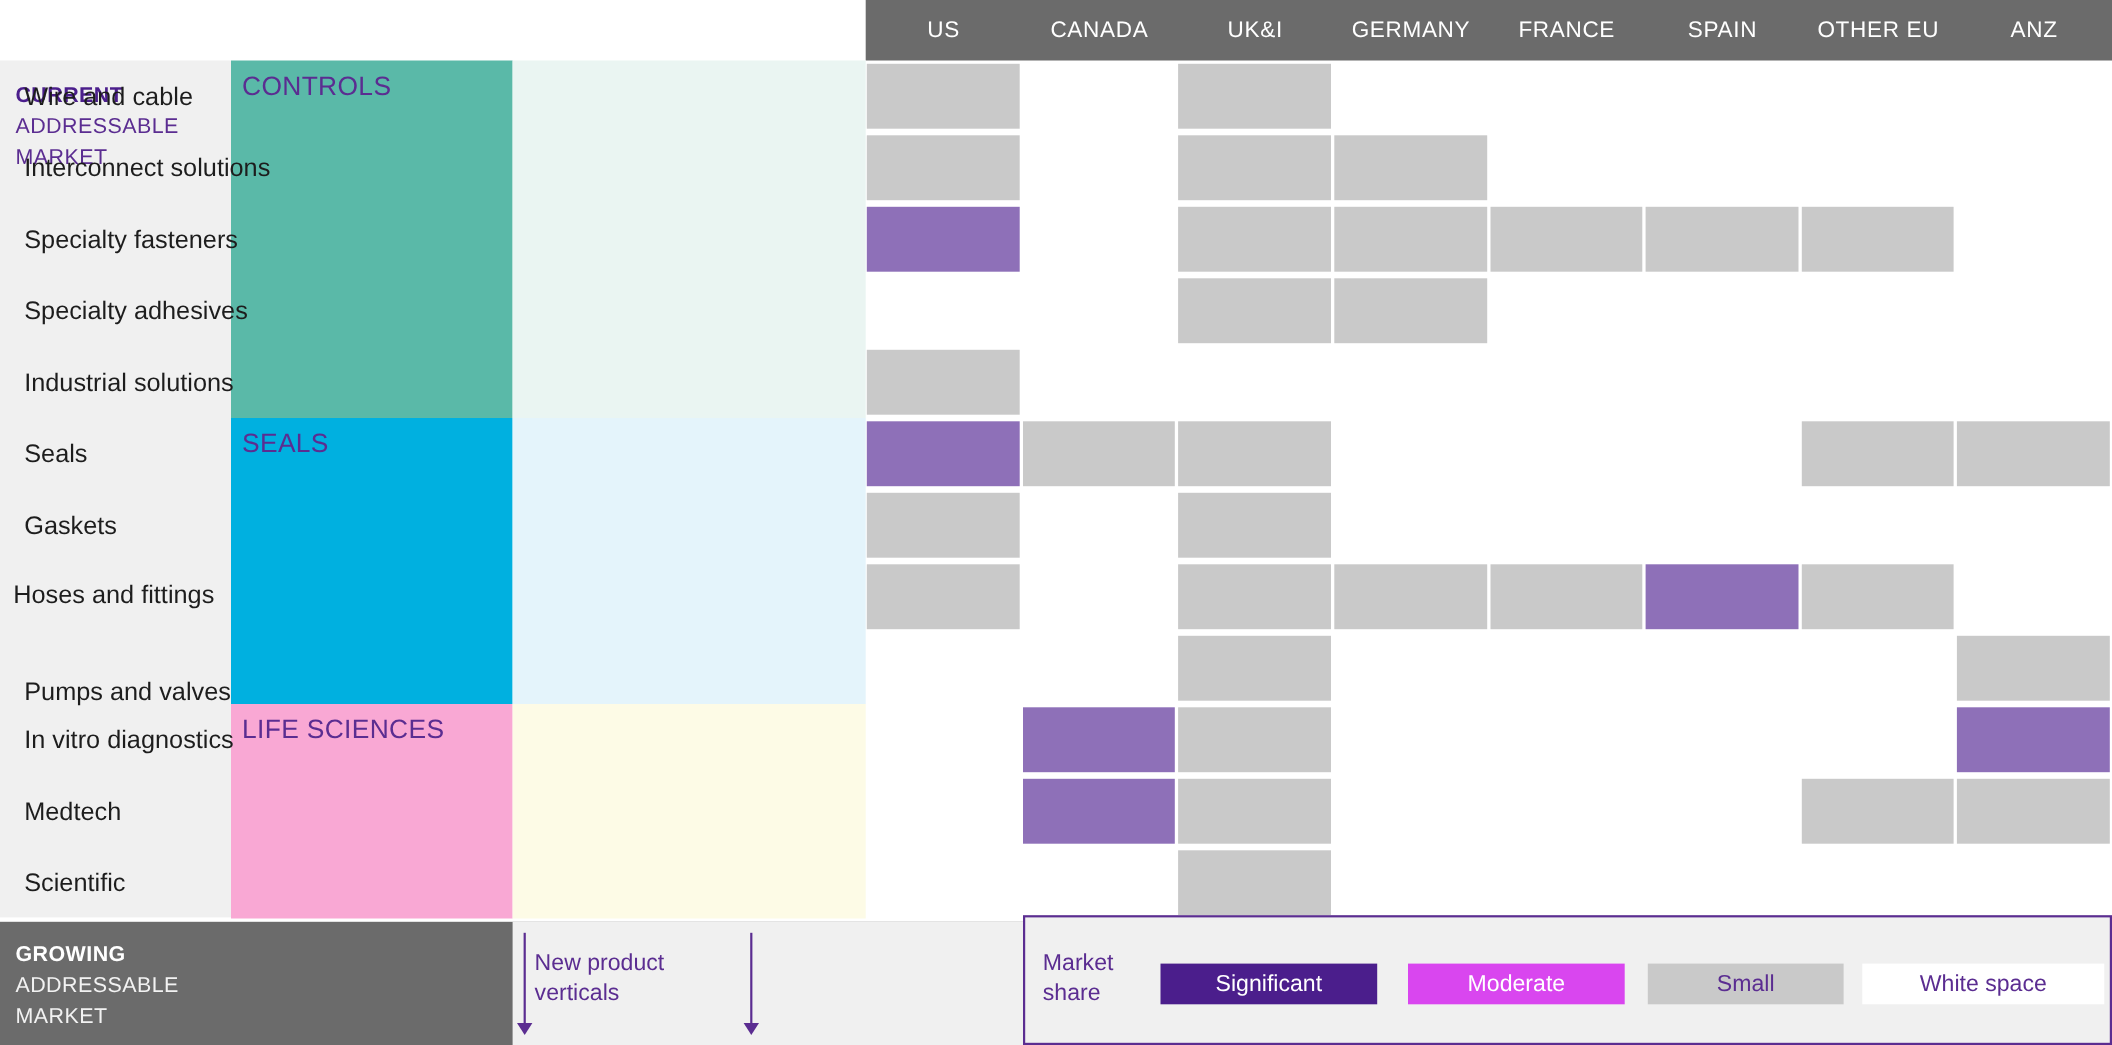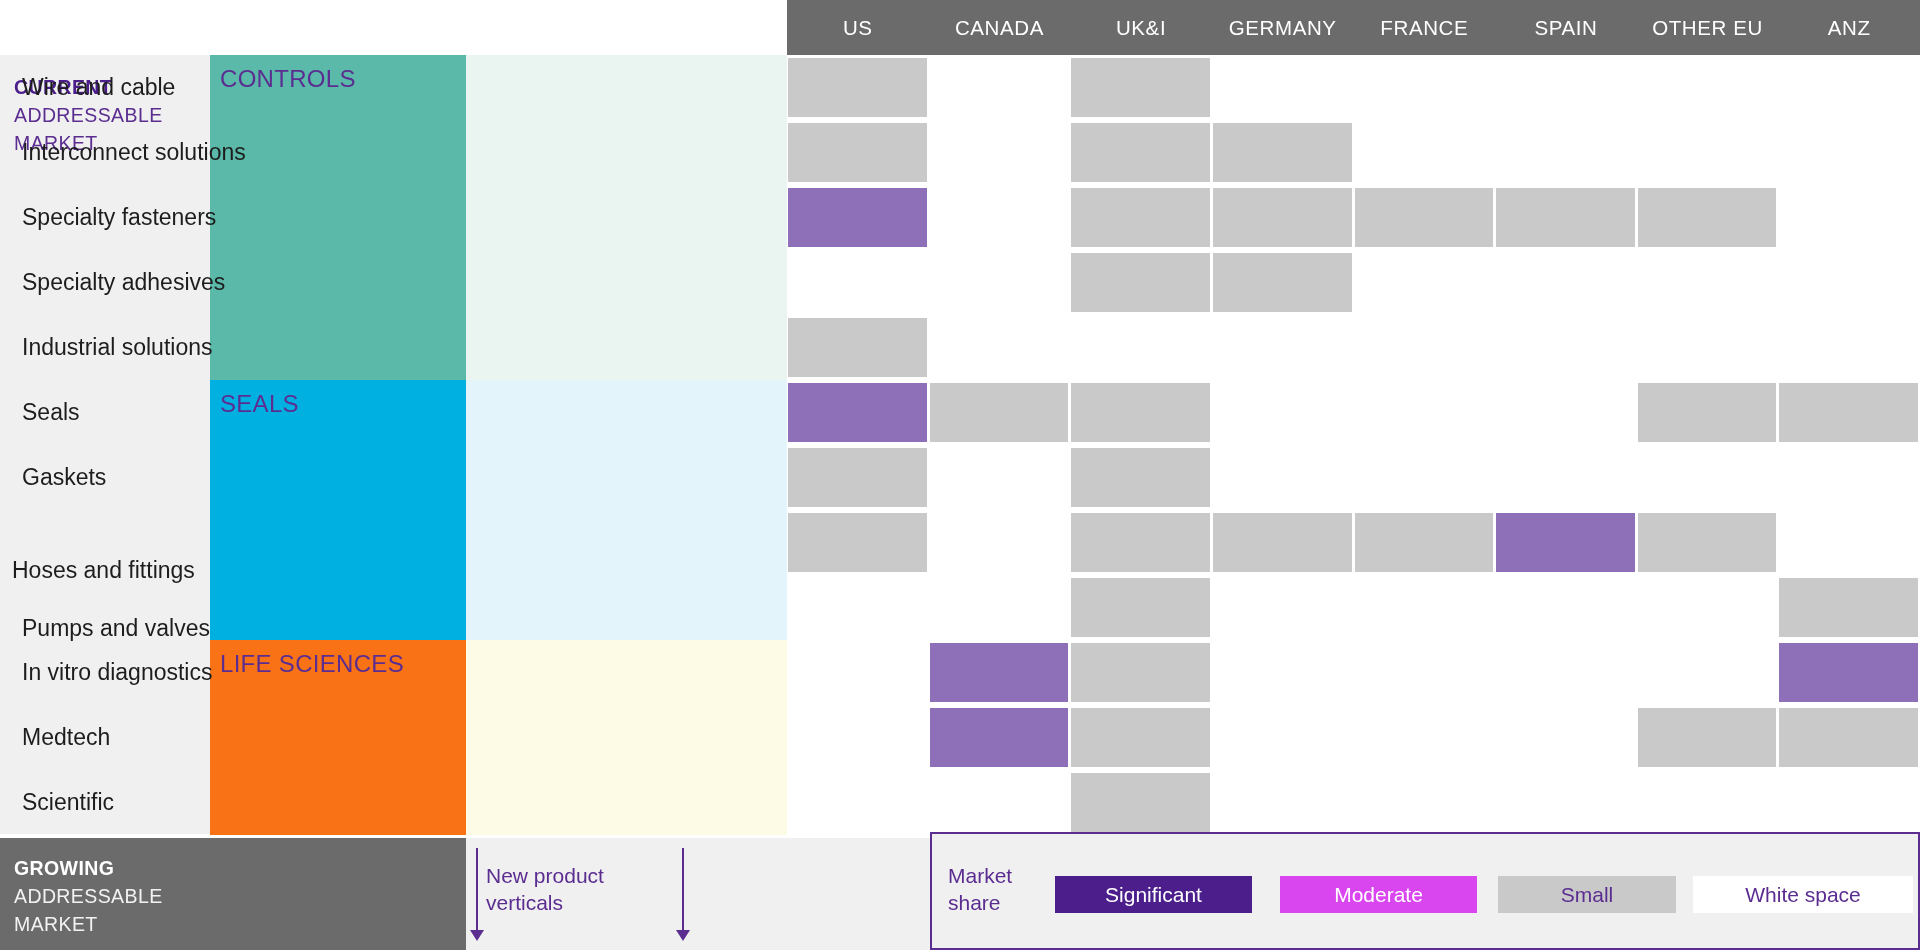--- a/index.html
+++ b/index.html
@@ -131,23 +131,23 @@
       <div class="prodrow" style="top: 120px; height: 65px;">Interconnect solutions</div>
       <div class="prodrow" style="top: 185px; height: 65px;">Specialty fasteners</div>
       <div class="prodrow" style="top: 250px; height: 65px;">Specialty adhesives</div>
       <div class="prodrow" style="top: 315px; height: 65px;">Industrial solutions</div>
       <div class="segblock" style="top: 380px; height: 260px; background: rgb(0, 176, 224);">
         <div class="segtitle">SEALS</div>
       </div>
       <div style="position: absolute; left: 466px; top: 380px; width: 321px; height: 260px; background: rgb(228, 244, 251);"></div>
       <div class="prodrow" style="top: 380px; height: 65px;">Seals</div>
       <div class="prodrow" style="top: 445px; height: 65px;">Gaskets</div>
-      <div class="prodrow" style="top: 538px; height: 65px; padding-left: 12px;">Hoses and fittings</div>
+      <div class="prodrow" style="top: 508px; height: 65px; padding-left: 12px;">Hoses and fittings</div>
       <div class="prodrow" style="top: 596px; height: 65px;">Pumps and valves</div>
-      <div class="segblock" style="top: 640px; height: 195px; background: #f97316;">
+      <div class="segblock" style="top: 640px; height: 195px; background: #f9a8d4;">
         <div class="segtitle">LIFE SCIENCES</div>
       </div>
       <div style="position: absolute; left: 466px; top: 640px; width: 321px; height: 195px; background: rgb(253, 251, 230);"></div>
       <div class="prodrow" style="top: 640px; height: 65px;">In vitro diagnostics</div>
       <div class="prodrow" style="top: 705px; height: 65px;">Medtech</div>
       <div class="prodrow" style="top: 770px; height: 65px;">Scientific</div>
     </div>
   <div id="grid-layer">
       <div class="cell" style="left: 788px; top: 58px; width: 138.625px; height: 59px; background: rgb(201, 201, 201);"></div>
       <div class="cell" style="left: 1071.25px; top: 58px; width: 138.625px; height: 59px; background: rgb(201, 201, 201);"></div>

